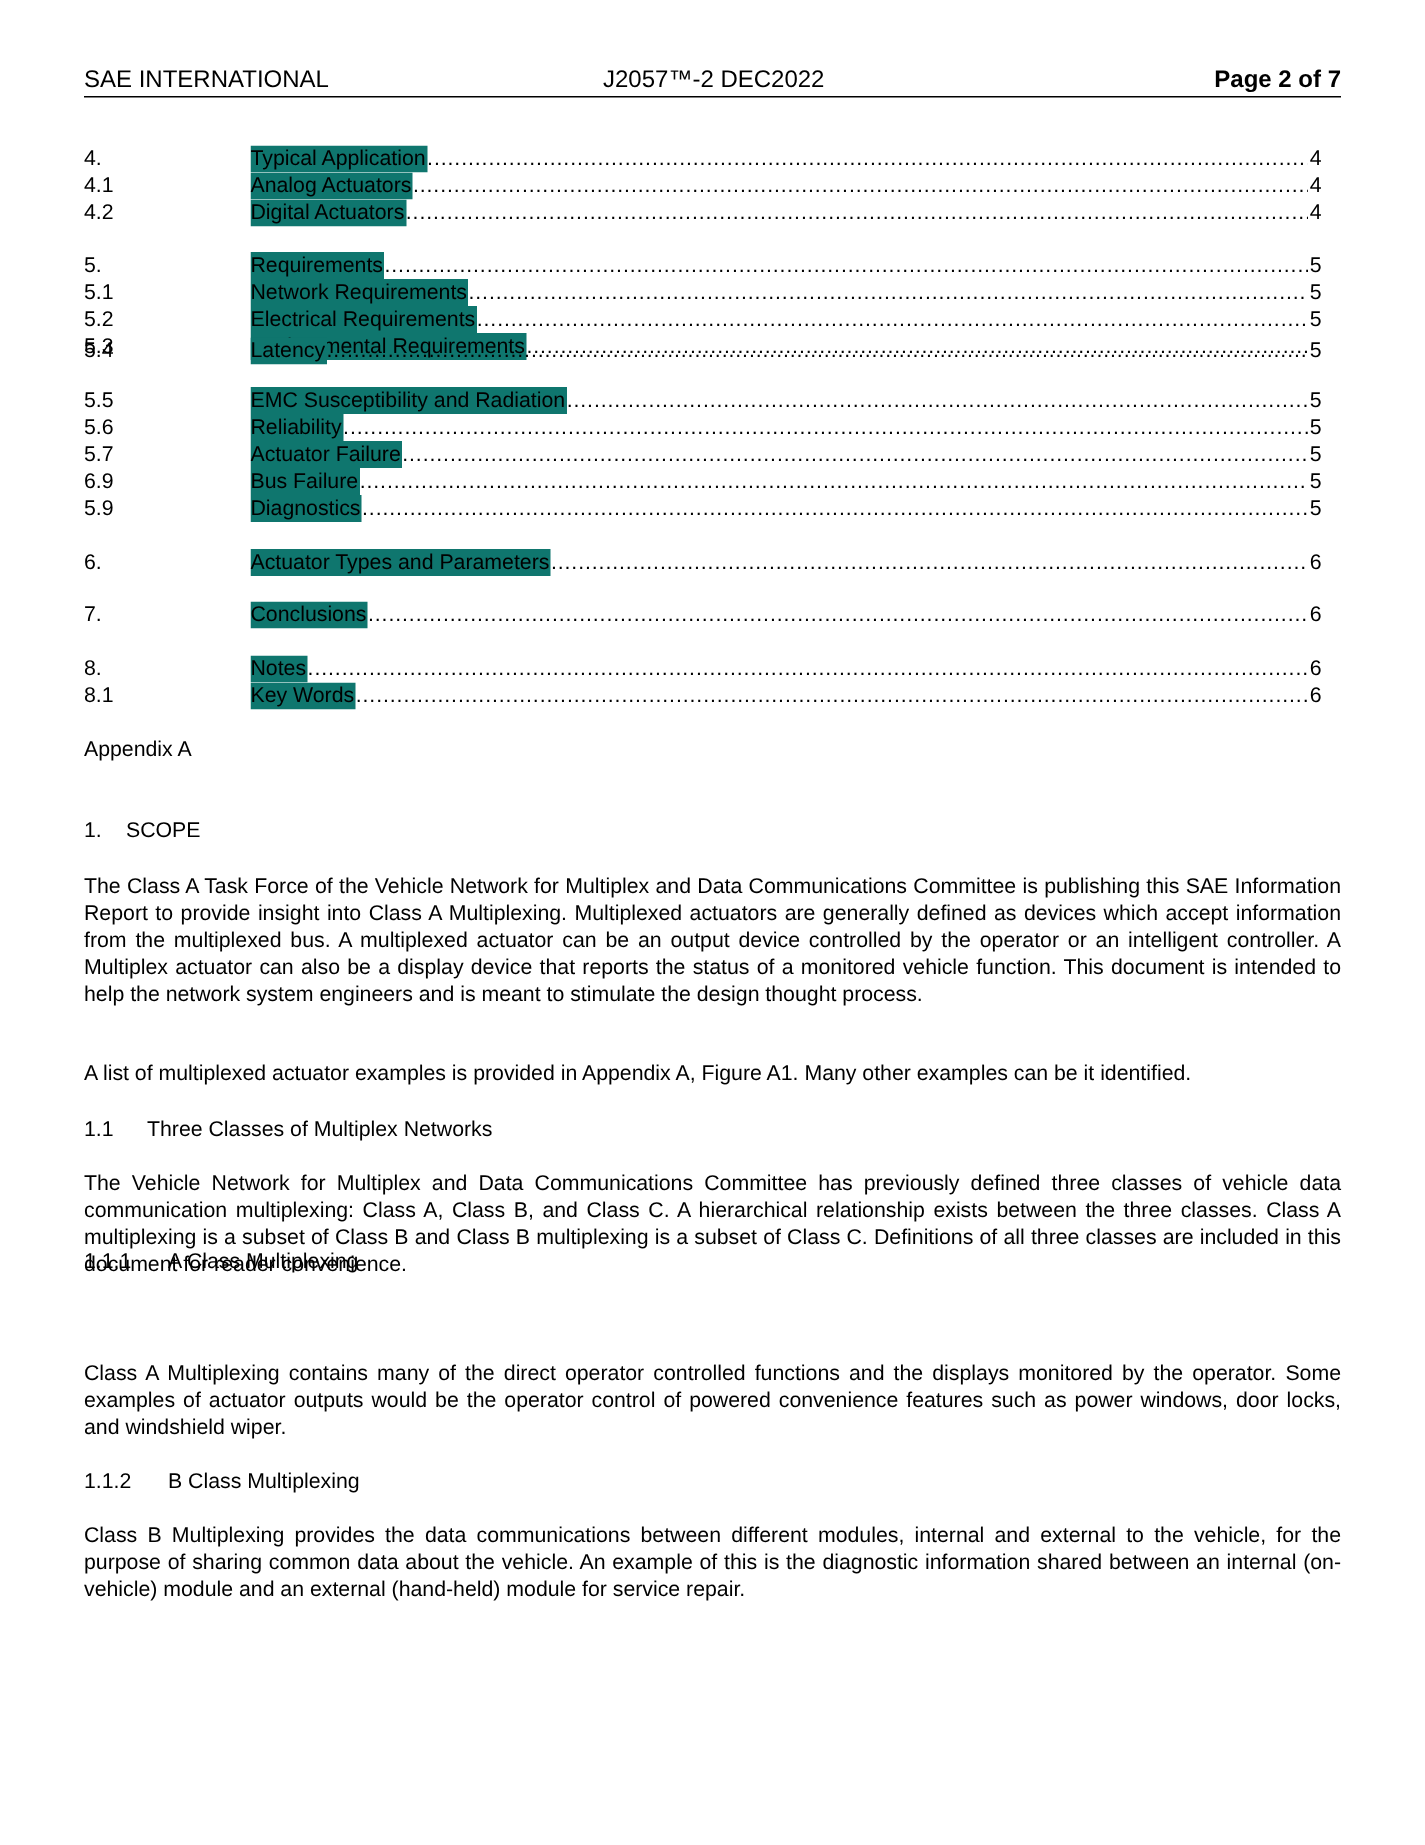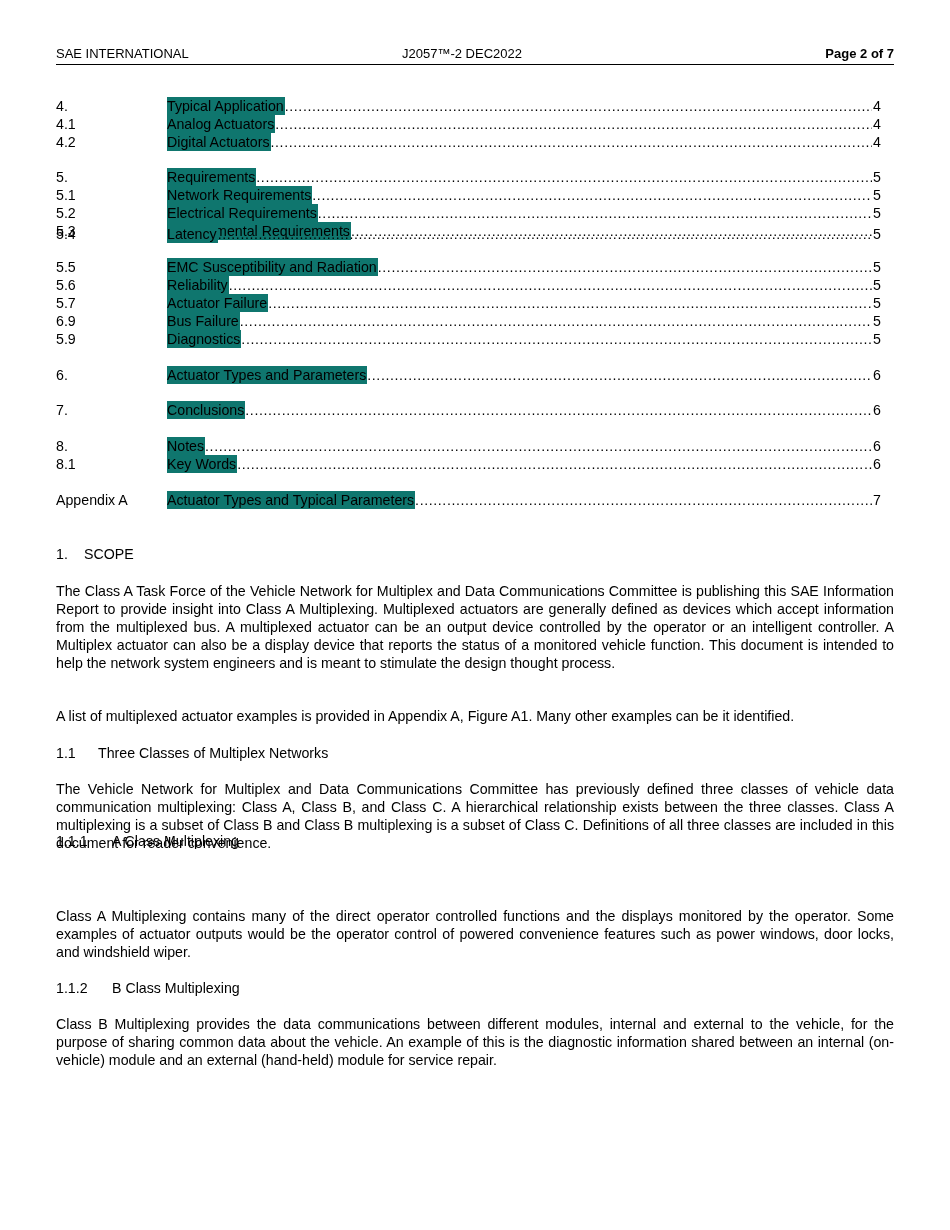--- a/index.html
+++ b/index.html
@@ -3,21 +3,21 @@
 <meta charset="utf-8">
 <style>
   html, body { margin: 0; padding: 0; background: #ffffff; }
   body {
     width: 950px; height: 1230px; position: relative; overflow: hidden;
     font-family: "Liberation Sans", sans-serif; color: #000; font-size: 14.2px;
   }
   .header {
     position: absolute; left: 56px; top: 44px; width: 838px; height: 20px;
     border-bottom: 1.3px solid #000;
-    font-size: 13px; line-height: 20px;
+    font-size: 16px; line-height: 20px;
   }
   .header span { position: absolute; top: 0; white-space: nowrap; }
   .h-left { left: 0; }
   .h-center { left: 333px; margin-left: 13px; }
   .h-right { right: 0; font-weight: bold; }
 
   .toc { position: absolute; left: 56px; top: 97px; width: 825px; }
   .toc-row {
     position: absolute; left: 0; width: 825px; height: 18px; line-height: 18px;
     white-space: nowrap;
@@ -186,25 +186,20 @@
     <span class="toc-num">8.1</span>
     <div class="toc-title-wrap">
         <span class="toc-title">Key Words</span>
         <span class="toc-leader"></span>
         <span class="toc-page">6</span>
       </div>
   </div>
 
   <div class="toc-row" style="top:394px">
     <span class="toc-num">Appendix A</span>
-    <div class="toc-title-wrap">
-        <span class="toc-title">Actuator Types and Typical Parameters</span>
-        <span class="toc-leader"></span>
-        <span class="toc-page">7</span>
-      </div>
   </div>
 </div>
 
 <div class="heading" style="top:545px">
   <span class="num" style="width:28px">1.</span><span>SCOPE</span>
 </div>
 <div class="body-text" style="top:582px">
   <p class="para">The Class A Task Force of the Vehicle Network for Multiplex and Data Communications Committee is publishing this SAE Information Report to provide insight into Class A Multiplexing. Multiplexed actuators are generally defined as devices which accept information from the multiplexed bus.  A multiplexed actuator can be an output device controlled by the operator or an intelligent controller.  A Multiplex actuator can also be a display device that reports the status of a monitored vehicle function.  This document is intended to help the network system engineers and is meant to stimulate the design thought process.</p>
 </div>
 <div class="body-text" style="top:707px">

